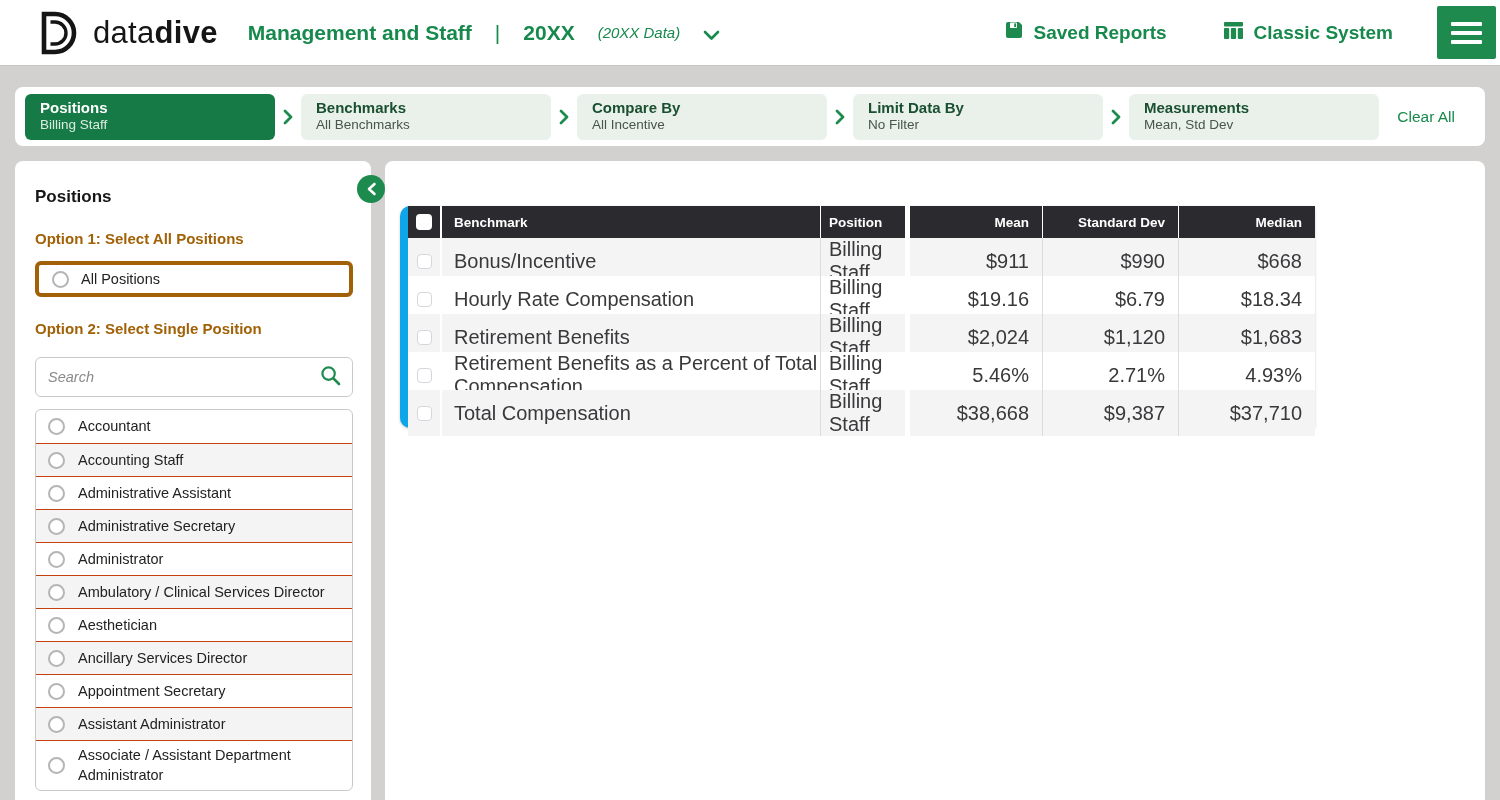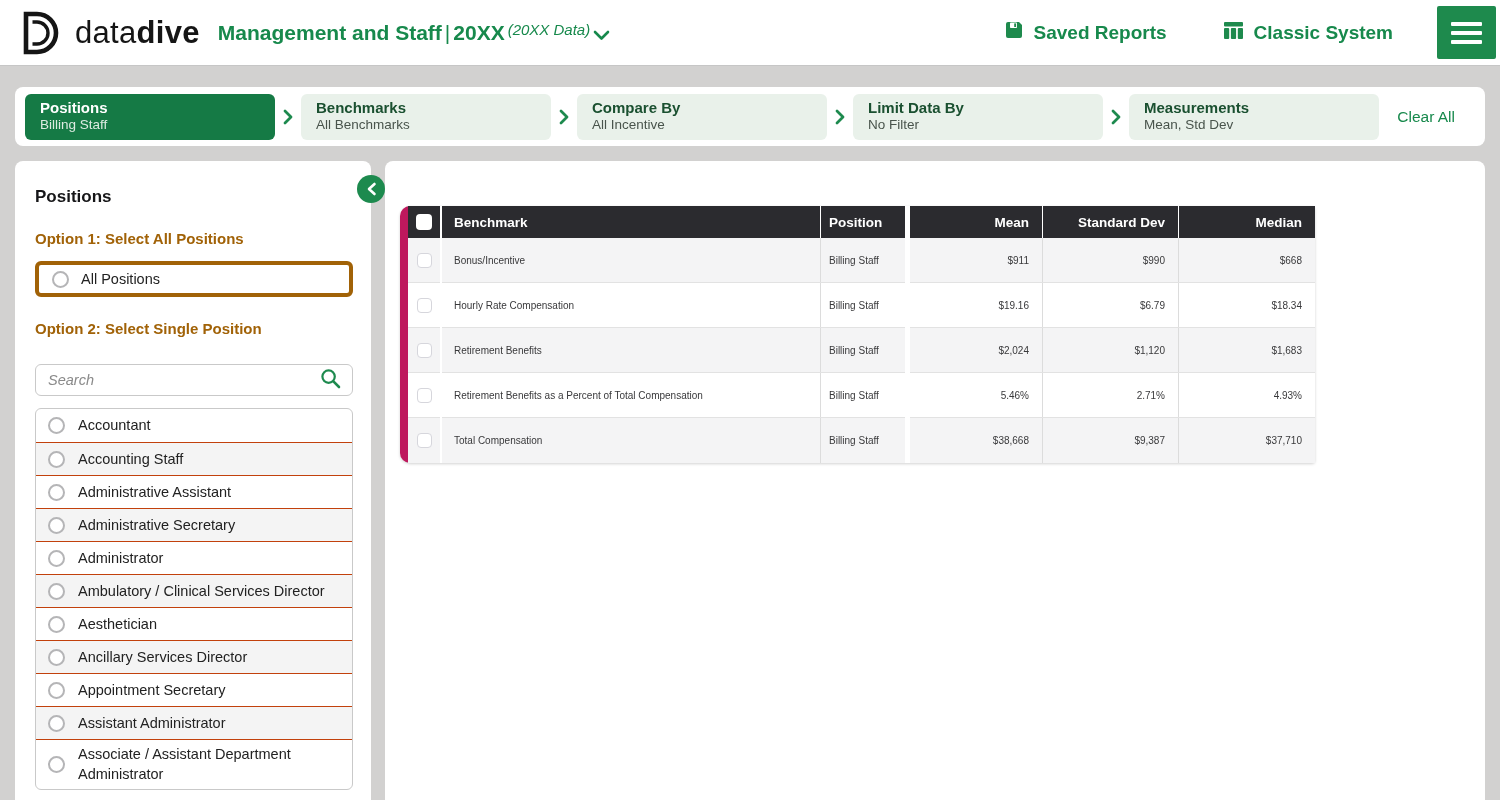--- a/index.html
+++ b/index.html
@@ -6,29 +6,29 @@
   html, body { width: 1500px; height: 800px; overflow: hidden; }
   body {
     font-family: "Liberation Sans", sans-serif;
     background: #d2d1d0;
     color: #222;
   }
 
   
   .app-header {
     height: 66px; background: #fff; border-bottom: 1px solid #c6c6c6;
-    display: flex; align-items: center; padding-left: 17px;
+    display: flex; align-items: center; padding-left: 35px;
   }
   .logo-group { display: flex; align-items: center; gap: 16px; }
   .logo-mark svg { display: block; }
   .logo-text { font-size: 31px; color: #151515; letter-spacing: .3px; }
   .logo-text .bold { font-weight: 700; }
 
   .app-title {
-    margin-left: 18px; display: flex; align-items: flex-start; gap: 3px;
+    margin-left: 30px; display: flex; align-items: center; gap: 23px;
     color: #17894c;
   }
   .app-title .t-main { font-size: 21px; font-weight: 700; }
   .app-title .t-pipe { font-size: 21px; font-weight: 400; }
   .app-title .t-year { font-size: 21px; font-weight: 700; }
   .app-title .t-dataset { font-size: 15px; font-style: italic; font-weight: 500; }
   .title-caret { align-self: center; margin-top: 6px; }
 
   .header-links {
     margin-left: auto; display: flex; align-items: center; gap: 56px;
@@ -86,21 +86,21 @@
     display: flex; align-items: center; gap: 12px; padding: 0 13px; cursor: pointer;
     background: #fff;
   }
   .radio {
     width: 17px; height: 17px; flex: none; border-radius: 50%;
     border: 2px solid #b5b5b7; background: #fff;
   }
   .option-item-label { font-size: 14.5px; color: #222; }
 
   .search-box {
-    margin-top: 27px; height: 32px; border: 1px solid #c9c9c9; border-radius: 6px;
+    margin-top: 20px; height: 40px; border: 1px solid #c9c9c9; border-radius: 6px;
     display: flex; align-items: center; padding: 0 11px 0 12px; background: #fff;
   }
   .search-box input {
     flex: 1; border: none; outline: none; font-size: 14.5px;
     font-family: "Liberation Sans", sans-serif; color: #333; background: transparent;
   }
   .search-box input::placeholder { font-style: italic; color: #8a8a8a; }
 
   .positions-list {
     margin-top: 12px; border: 1px solid #c9c9c9; border-radius: 6px;
@@ -113,31 +113,31 @@
   }
   .position-item + .position-item { border-top: 1px solid #c2410c; }
   .position-item:nth-child(even) { background: #f4f4f4; }
 
   
   .main-panel {
     flex: 1; background: #fff; border-radius: 8px; padding: 45px 0 0 15px;
     overflow: hidden;
   }
   .bench-table {
-    width: 915px; border-left: 8px solid #be185d;
+    width: 915px; border-left: 8px solid #0ea5e9;
     border-radius: 10px 3px 3px 10px; background: #14532d;
     box-shadow: 0 1px 3px rgba(0,0,0,.18);
   }
   .t-row {
     display: grid;
     grid-template-columns: 32px 2px 378px 1px 84px 5px 132px 1px 135px 1px 136px;
   }
   .t-head { height: 32px; }
   .t-head .cell { background: #2b2b2f; color: #fff; font-size: 13.5px; font-weight: 700; }
-  .t-body .t-row { height: 45px; font-size: 10px; color: #39393b; }
+  .t-body .t-row { height: 38px; font-size: 20px; color: #39393b; }
   .t-body .t-row:nth-child(odd) .cell { background: #f4f4f5; }
   .t-body .t-row:nth-child(even) .cell { background: #ffffff; }
   .t-body .t-row .cell { border-bottom: 1px solid #e2e2e2; }
   .t-body .t-row:last-child .cell { border-bottom: none; }
   .cell { display: flex; align-items: center; }
   .cell.c-check { justify-content: center; }
   .cell.c-benchmark { padding-left: 12px; }
   .cell.c-position { padding-left: 8px; }
   .cell.num { justify-content: flex-end; padding-right: 13px; }
   .sep-thin { background: transparent; }

